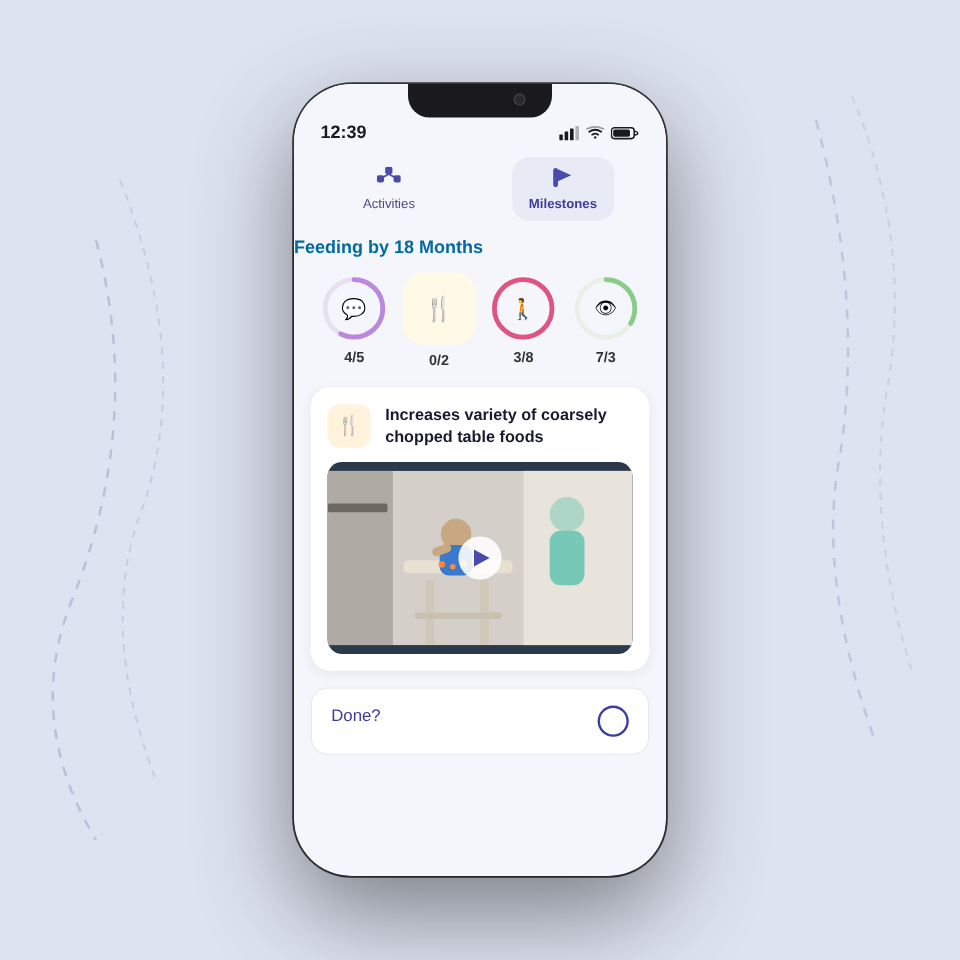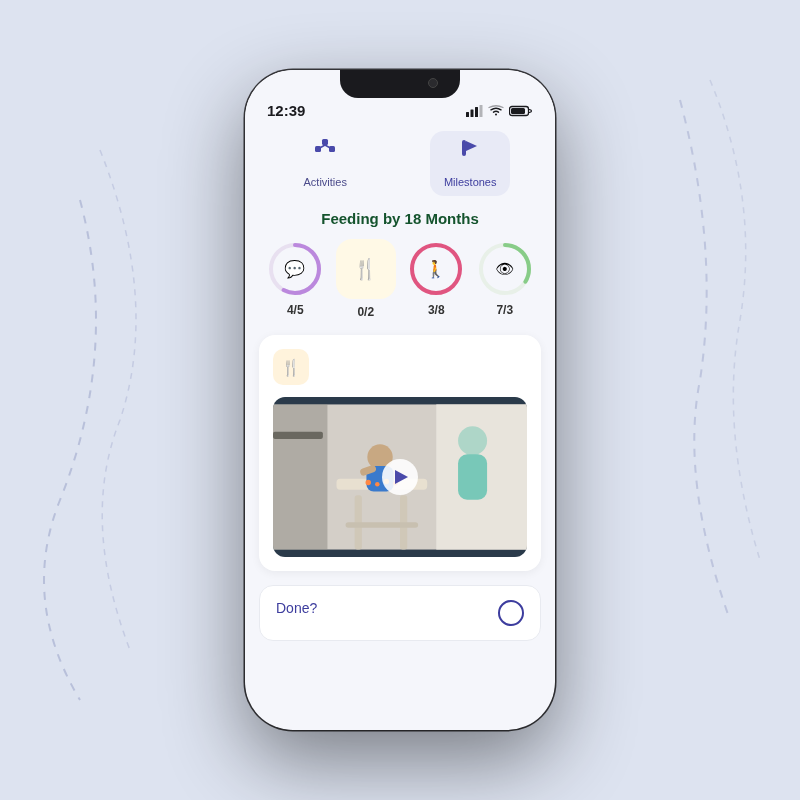--- a/index.html
+++ b/index.html
@@ -166,48 +166,48 @@
       display: flex;
       align-items: center;
       justify-content: space-around;
       padding: 6px 10px 10px;
       background: #f5f6fb;
     }
     .nav-tab {
       display: flex;
       flex-direction: column;
       align-items: center;
-      gap: 16px;
+      gap: 4px;
       padding: 8px 14px;
       border-radius: 14px;
       cursor: pointer;
     }
     .nav-tab.active {
       background: #e8eaf6;
     }
     .nav-tab-icon {
       font-size: 18px;
       line-height: 1;
     }
     .nav-tab-label {
       font-size: 11px;
       font-weight: 500;
       color: #4a4a8a;
     }
     .nav-tab.active .nav-tab-label {
       color: #3d3d9e;
-      font-weight: 400;
+      font-weight: 700;
     }
 
     
     .section-title {
-      text-align: center;
+      text-align: left;
       font-size: 15px;
       font-weight: 700;
-      color: #14532d;
+      color: #0369a1;
       padding: 4px 0 12px;
     }
 
     
     .progress-row {
       display: flex;
       justify-content: space-around;
       align-items: center;
       padding: 0 16px 16px;
     }
@@ -448,20 +448,21 @@
           <span class="progress-label">7/3</span>
         </div>
 
       </div>
 
       <div class="activity-card">
         <div class="activity-header">
           <div class="activity-icon-wrap">
             <span style="font-size:16px;">🍴</span>
           </div>
+          <span class="activity-title">Increases variety of coarsely chopped table foods</span>
         </div>
 
         <div class="video-thumb">
 
           <svg class="video-scene" viewBox="0 0 280 160" xmlns="http://www.w3.org/2000/svg">
 
             <rect width="280" height="160" fill="#d4cfc8"></rect>
 
             <rect x="180" y="0" width="100" height="160" fill="#e8e4dc"></rect>
 

